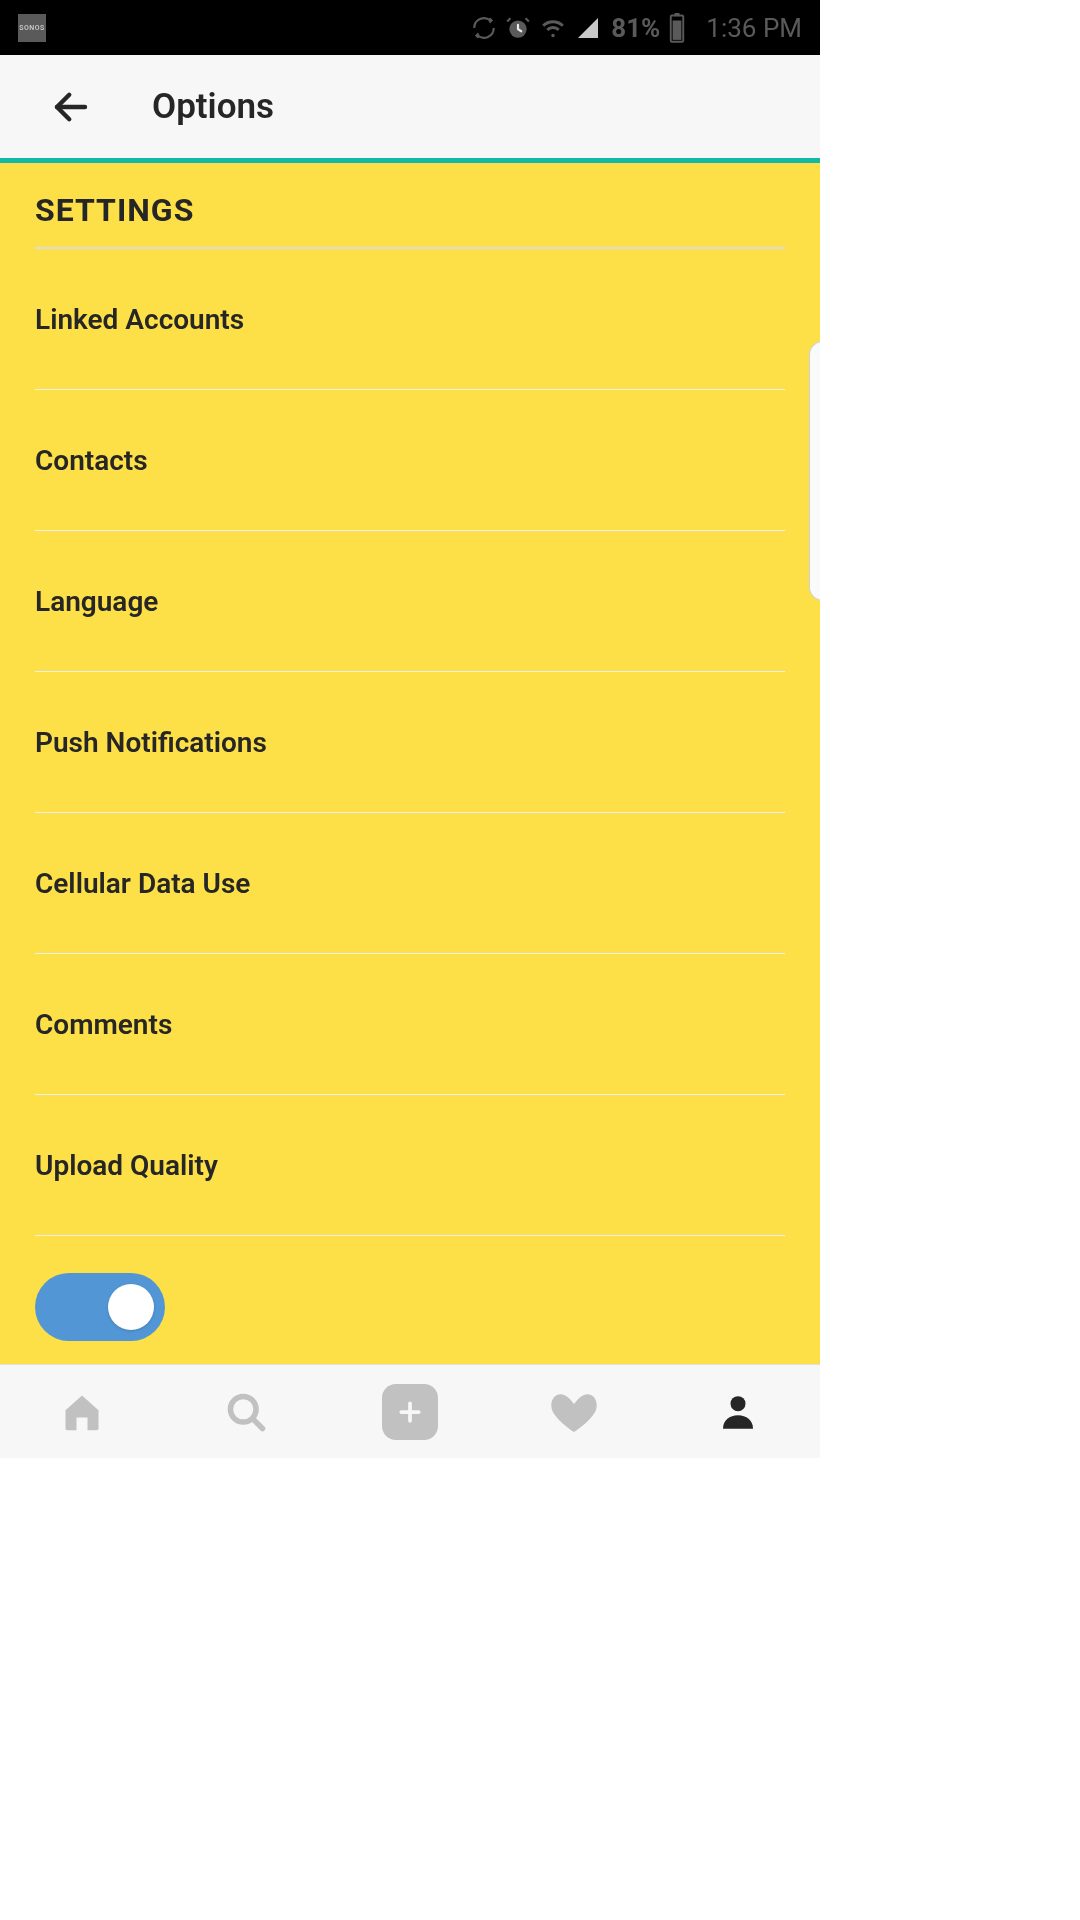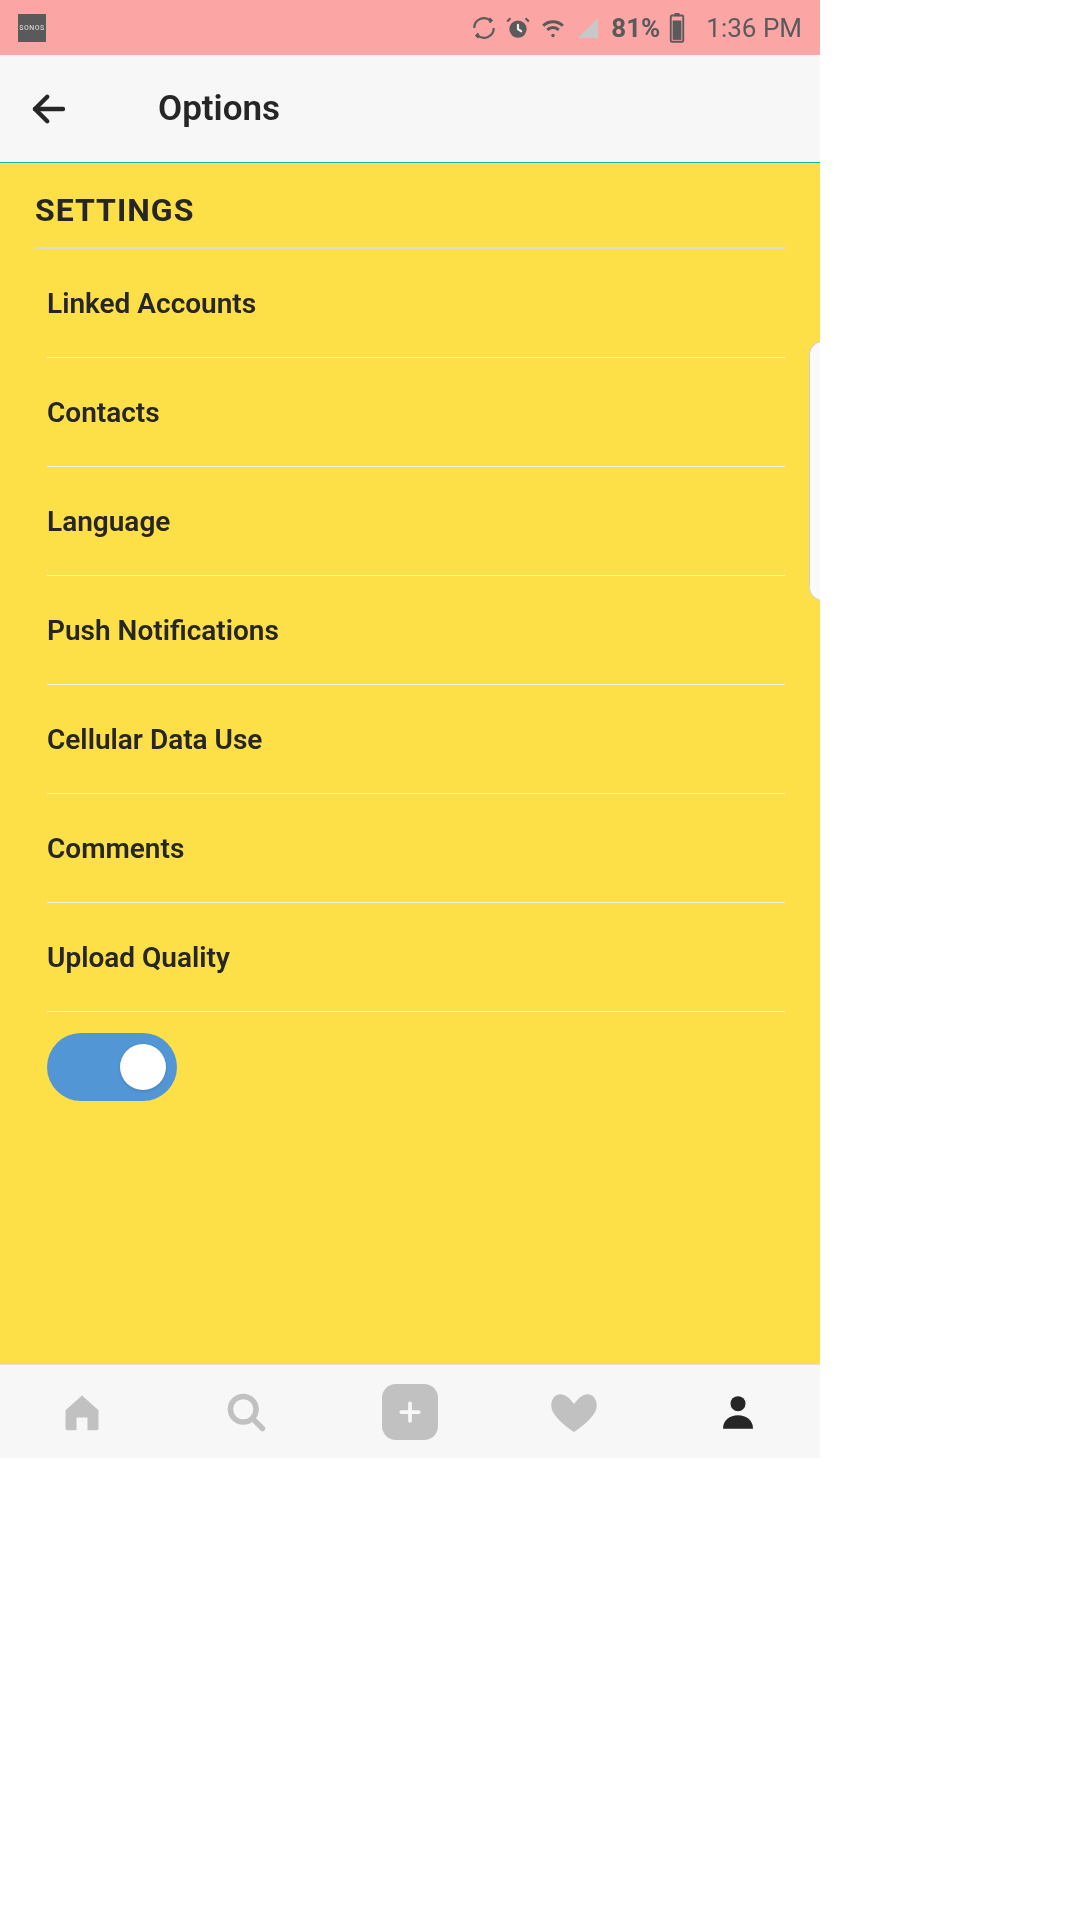--- a/index.html
+++ b/index.html
@@ -12,21 +12,21 @@
       width: 820px;
       height: 1458px;
       background: #fff;
       display: flex;
       flex-direction: column;
       overflow: hidden;
     }
     
     .status-bar {
       height: 55px;
-      background: #fca5a5;
+      background: #000000;
       display: flex;
       align-items: center;
       justify-content: space-between;
       padding: 0 18px;
     }
     .status-left {
       display: flex;
       align-items: center;
     }
     .sonos-badge {
@@ -57,25 +57,25 @@
     .time-text {
       font-size: 26px;
       font-weight: 400;
       color: #5a5a5a;
       margin-left: 12px;
     }
     
     .app-header {
       height: 108px;
       background: #f7f7f7;
-      border-bottom: 1px solid #14b8a6;
-      display: flex;
-      align-items: center;
-      padding-left: 28px;
-      gap: 88px;
+      border-bottom: 5px solid #14b8a6;
+      display: flex;
+      align-items: center;
+      padding-left: 50px;
+      gap: 60px;
     }
     .back-arrow {
       width: 42px;
       height: 42px;
       color: #262626;
     }
     .header-title {
       font-size: 35px;
       font-weight: 600;
       color: #262626;
@@ -93,23 +93,22 @@
       font-weight: 700;
       color: #262626;
       letter-spacing: 1px;
       padding: 28px 0 18px 0;
       border-bottom: 2px solid #dcdcdc;
     }
     .row {
       display: flex;
       align-items: center;
       justify-content: space-between;
-      height: 109px;
+      height: 141px;
       border-bottom: 1px solid #efefef;
-      margin-left: 12px;
     }
     .row-label {
       font-size: 28px;
       font-weight: 600;
       color: #262626;
     }
     .toggle {
       width: 130px;
       height: 68px;
       border-radius: 34px;

